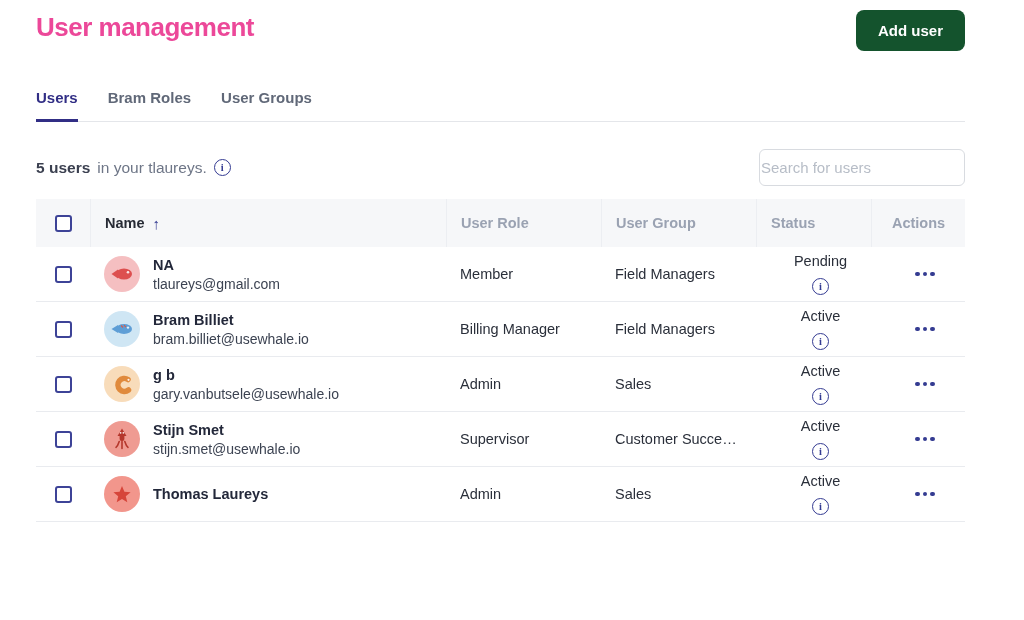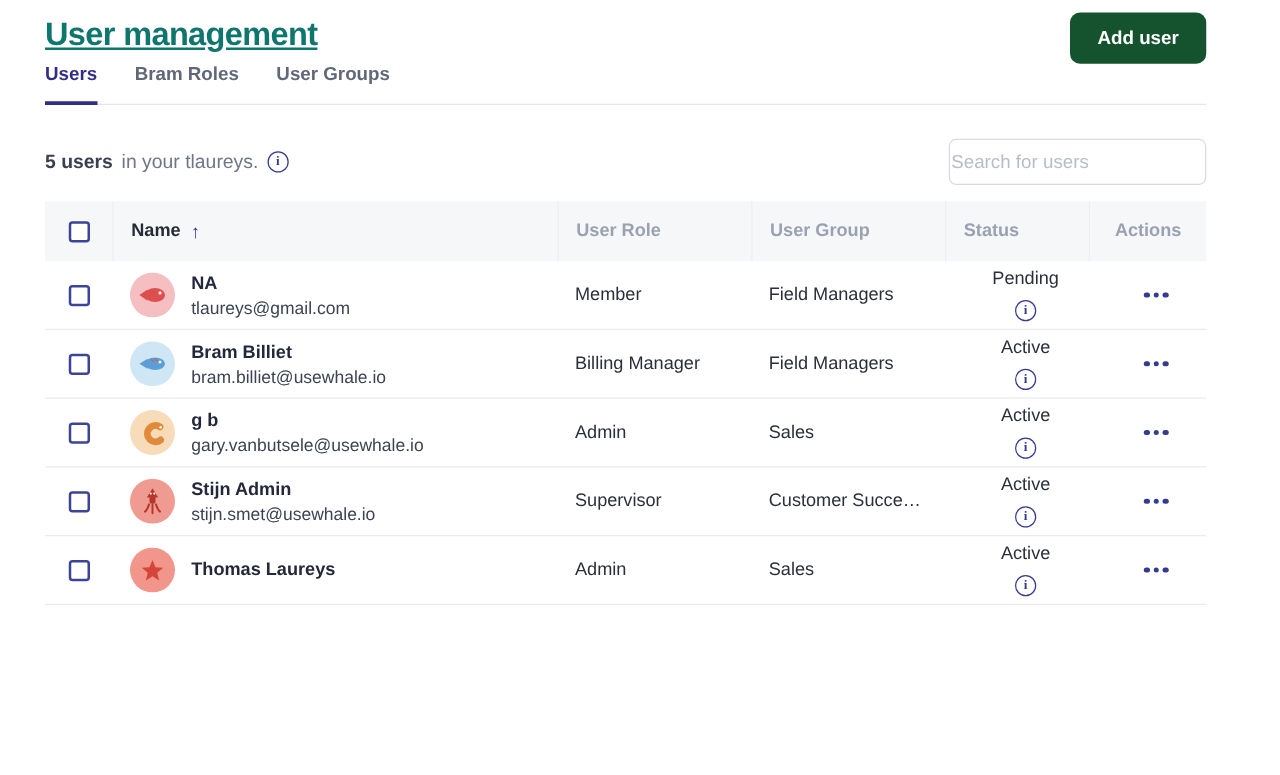--- a/index.html
+++ b/index.html
@@ -3,26 +3,26 @@
 <meta charset="utf-8">
 <style>
   * { margin: 0; padding: 0; box-sizing: border-box; }
   html, body { width: 1024px; height: 620px; background: #ffffff; overflow: hidden; }
   body { font-family: "Liberation Sans", sans-serif; color: #2a2f3a; }
 
   .page { padding: 10px 59px 0 36px; }
 
   
   .topbar { display: flex; justify-content: space-between; align-items: flex-start; }
-  .page-title { font-size: 26px; font-weight: bold; color: #0f766e; letter-spacing: -0.5px; padding-top: 2px; text-decoration: underline; }
+  .page-title { font-size: 26px; font-weight: bold; color: #ec4899; letter-spacing: -0.5px; padding-top: 2px; }
   .add-user-btn { background: #14532d; color: #ffffff; font-family: "Liberation Sans", sans-serif;
     font-size: 15px; font-weight: bold; border: none; border-radius: 8px; padding: 0 22px; height: 41px; cursor: pointer; }
 
   
-  .tabs { display: flex; gap: 30px; border-bottom: 1px solid #e4e6ea; }
+  .tabs { display: flex; gap: 30px; margin-top: 38px; border-bottom: 1px solid #e4e6ea; }
   .tab { font-size: 15px; font-weight: 600; color: #606878; padding-bottom: 13px; cursor: pointer; }
   .tab.active { color: #312e85; font-weight: bold; border-bottom: 3px solid #312e85; margin-bottom: -1px; }
 
   
   .toolbar { display: flex; justify-content: space-between; align-items: center; margin-top: 27px; }
   .summary { font-size: 15.5px; color: #6e7687; display: flex; align-items: center; gap: 7px; }
   .summary .count { font-weight: bold; color: #3b4050; }
   .info-icon { display: inline-flex; align-items: center; justify-content: center; width: 17px; height: 17px;
     border: 1.5px solid #343b92; border-radius: 50%; color: #343b92; font-size: 10.5px; font-weight: bold;
     font-family: "Liberation Serif", serif; cursor: pointer; flex: 0 0 auto; }
@@ -208,21 +208,21 @@
           <circle cx="18" cy="18" r="18" fill="#ef9b92"></circle>
           <g fill="#b5372c">
             <path d="M18,7.5 l4.5,7.5 h-9 z"></path>
             <rect x="15.6" y="13.5" width="4.8" height="6.5" rx="2"></rect>
           </g>
           <path d="M15.2,20.5 q-1.4,4.5 -3.2,5.8 M18,20.5 v7 M20.8,20.5 q1.4,4.5 3.2,5.8" fill="none" stroke-width="1.6" stroke-linecap="round" stroke="#b5372c"></path>
           <circle cx="16.6" cy="11.8" r="0.9" fill="#ffffff" opacity="0.9"></circle>
           <circle cx="19.4" cy="11.8" r="0.9" fill="#ffffff" opacity="0.9"></circle>
         </svg>
         <div class="who">
-          <span class="nm">Stijn Admin</span>
+          <span class="nm">Stijn Smet</span>
           <span class="em">stijn.smet@usewhale.io</span>
         </div>
       </div>
       <div class="cell col-role role-cell">Supervisor</div>
       <div class="cell col-group group-cell">Customer Succe…</div>
       <div class="cell col-status status-cell">
         <span>Active</span>
         <span class="info-icon">i</span>
       </div>
       <div class="cell col-actions">

